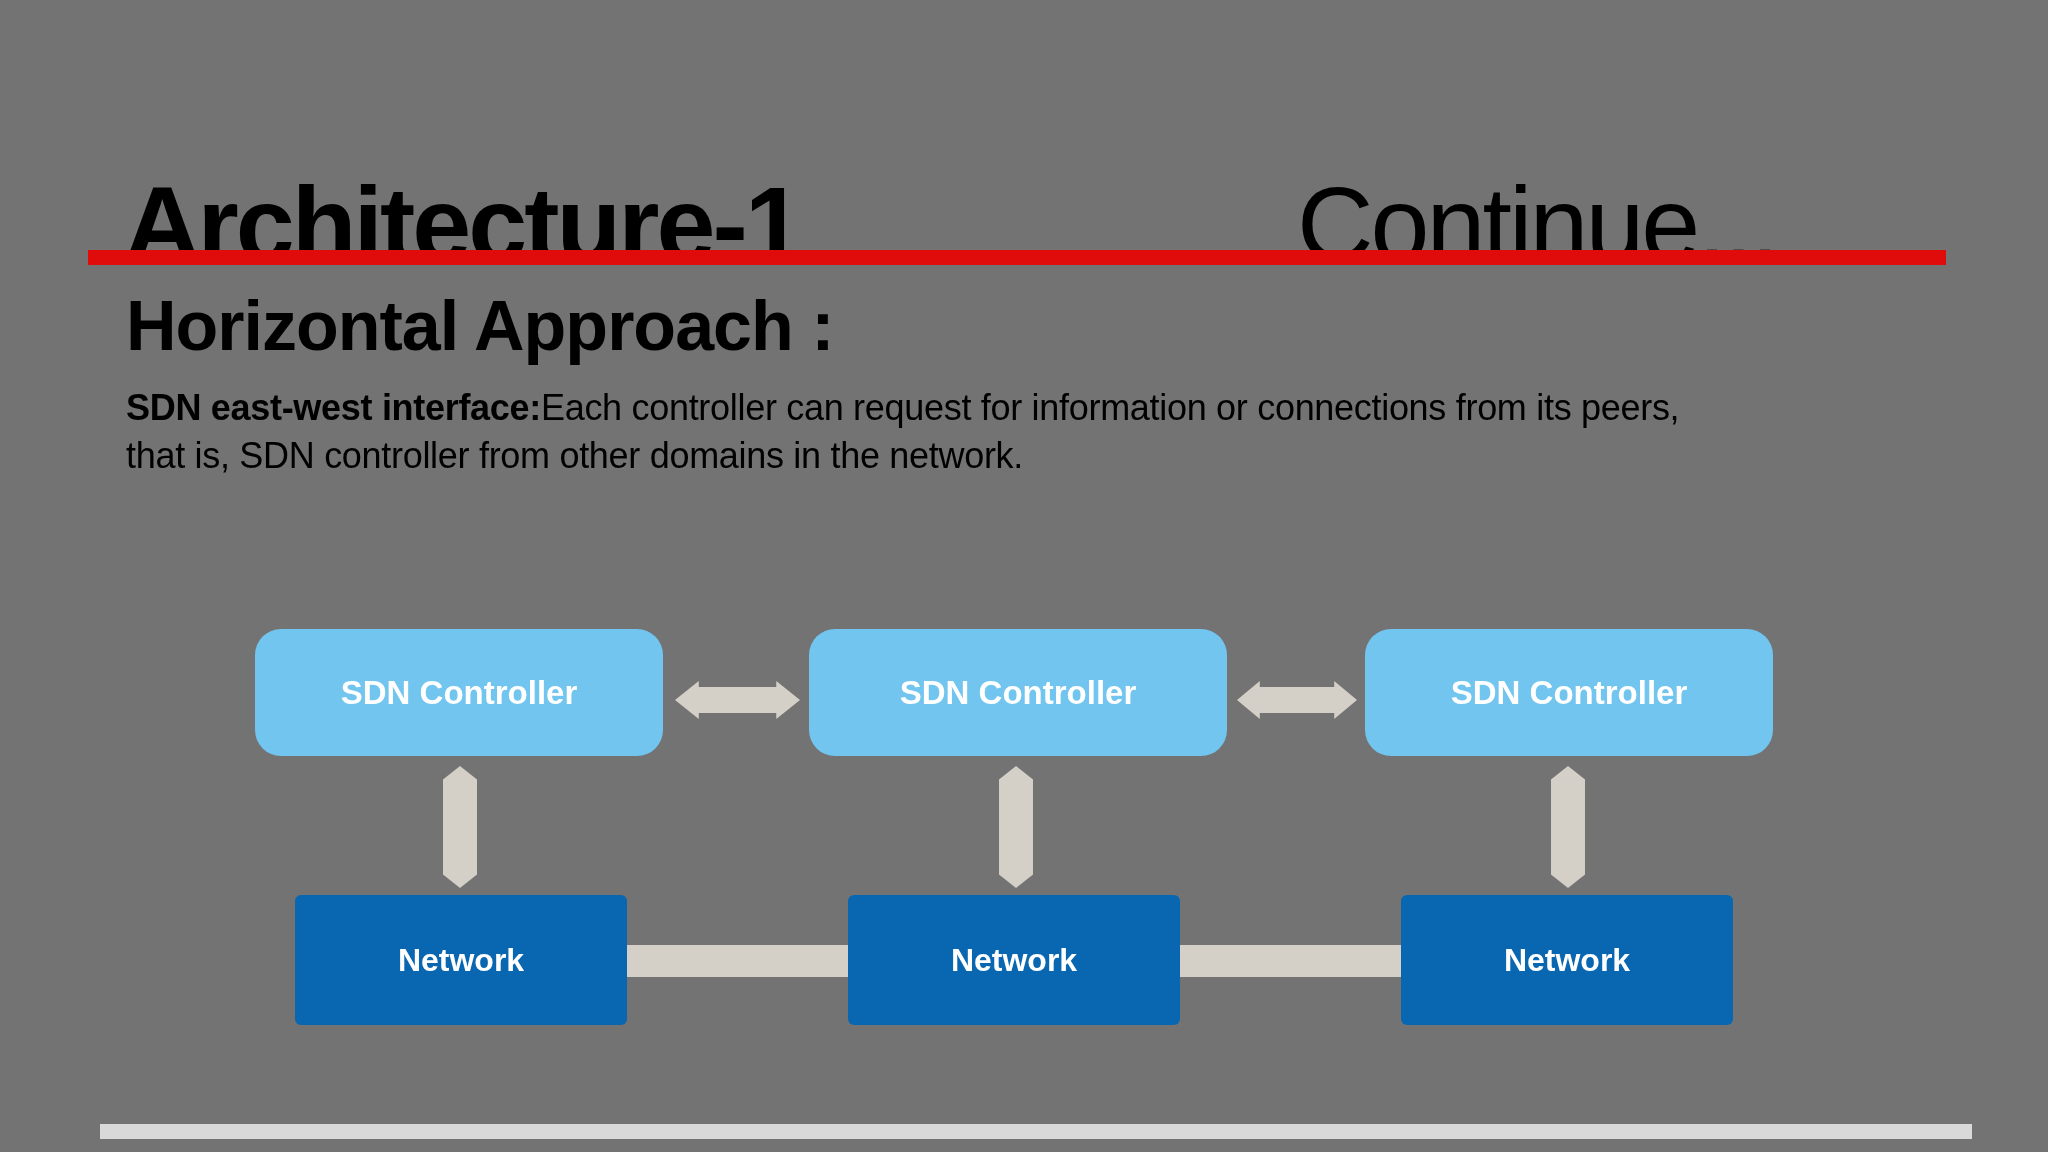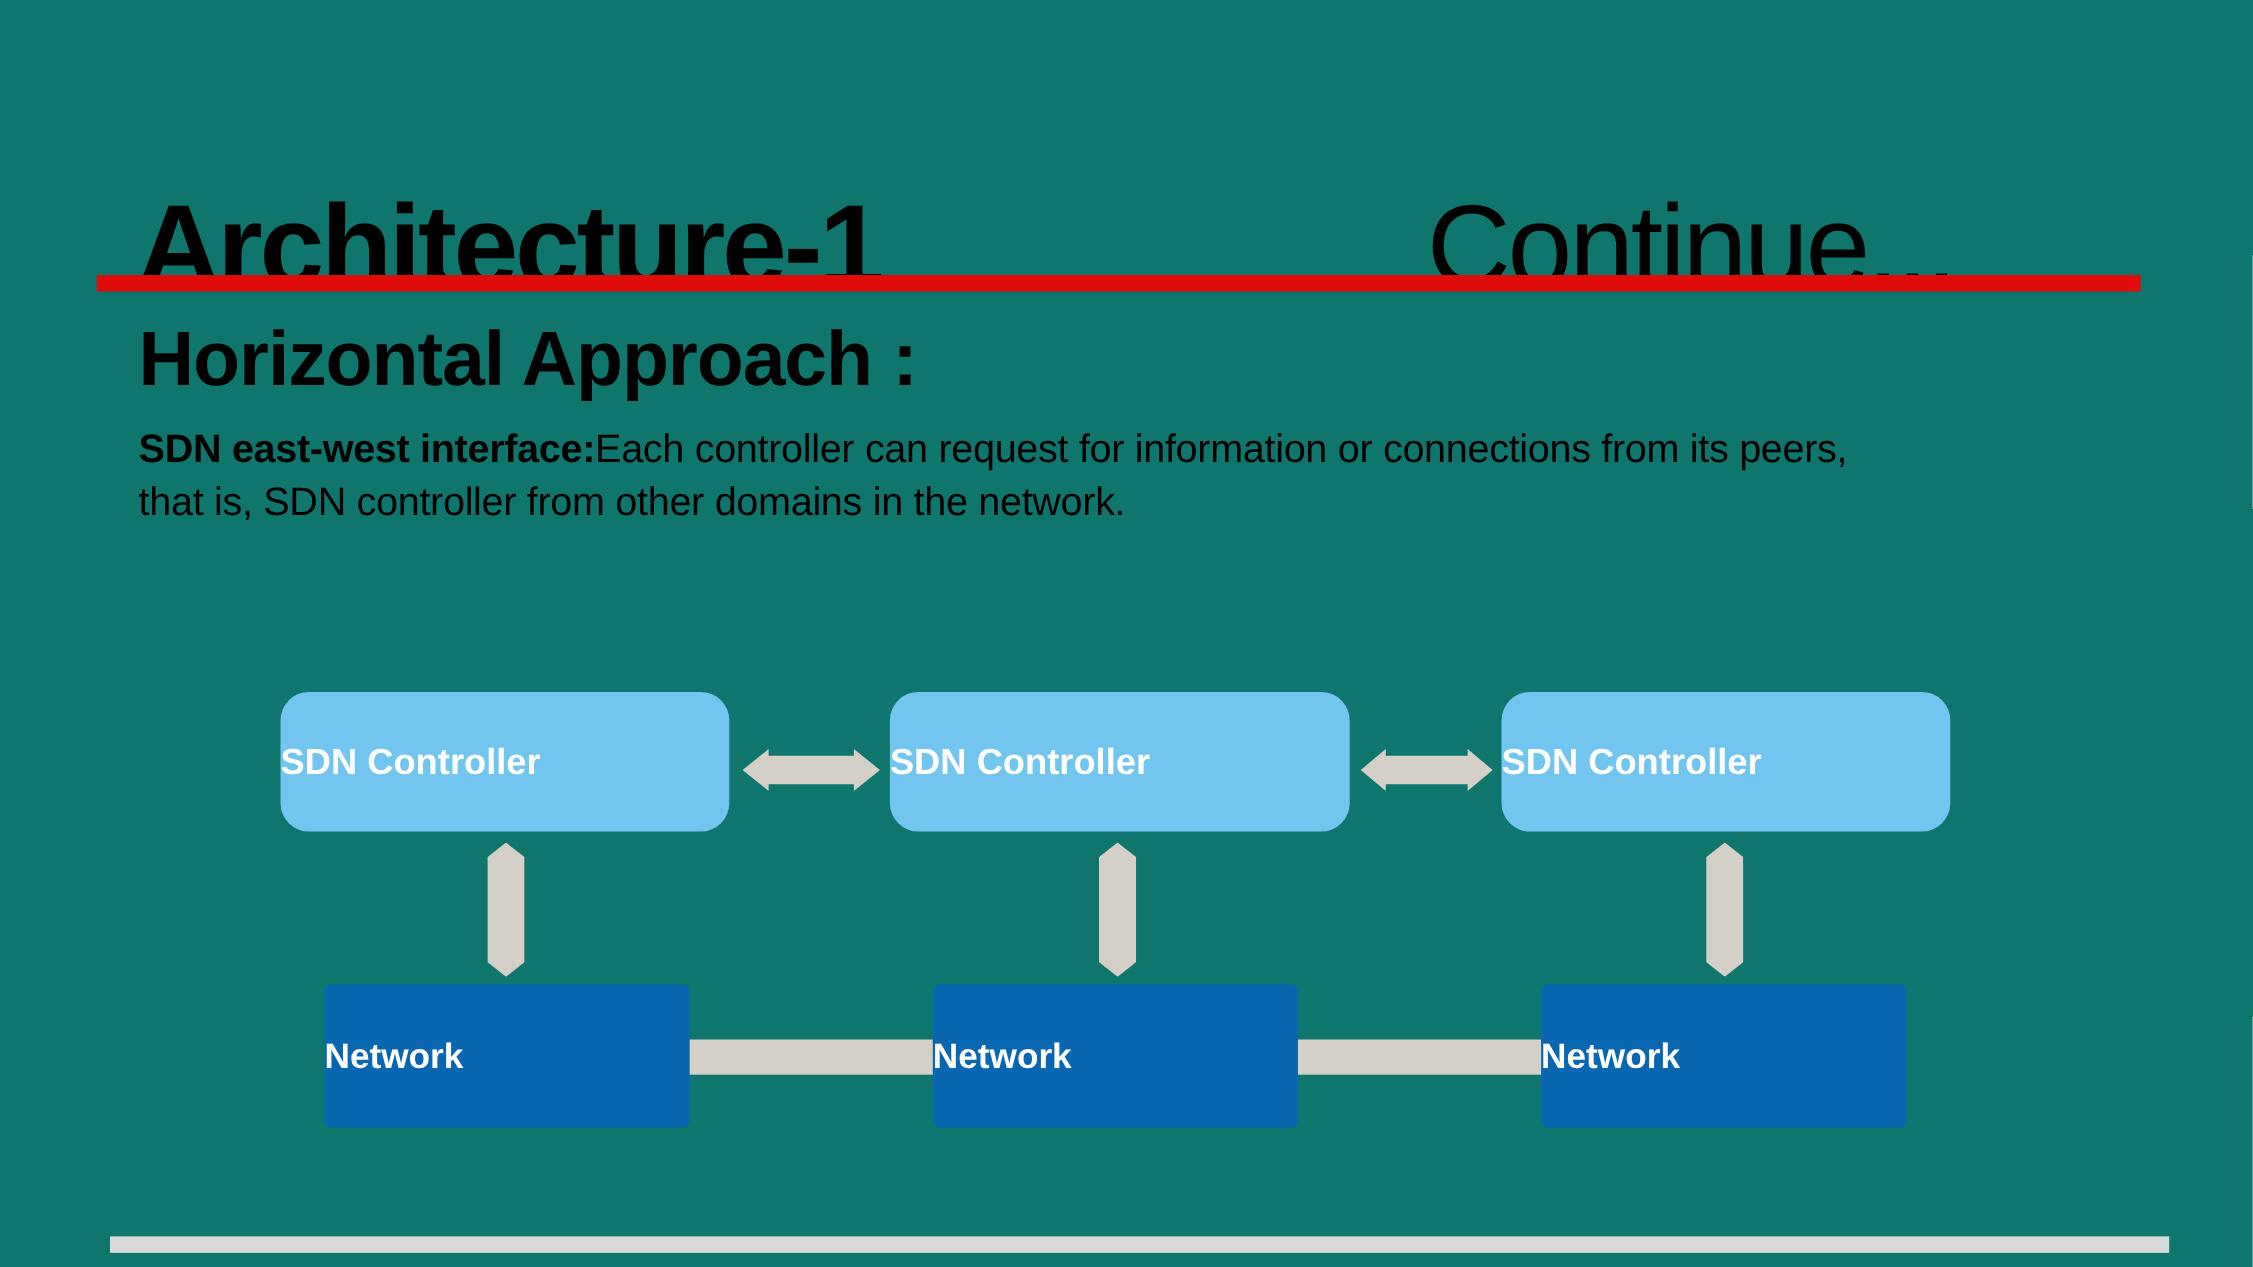--- a/index.html
+++ b/index.html
@@ -4,21 +4,21 @@
 <style>
   html, body {
     margin: 0;
     padding: 0;
     background: #ffffff;
   }
   .slide {
     position: relative;
     width: 2048px;
     height: 1152px;
-    background: #0f766e;
+    background: #737373;
     overflow: hidden;
     font-family: "Liberation Sans", sans-serif;
     color: #000000;
   }
   
   .title-left {
     position: absolute;
     left: 124px;
     top: 100px;
     font-size: 106px;
@@ -68,21 +68,21 @@
     margin-top: 26px;
   }
   .body-paragraph .lead-bold {
     font-weight: bold;
   }
   
   .box {
     position: absolute;
     display: flex;
     align-items: center;
-    justify-content: flex-start;
+    justify-content: center;
     color: #ffffff;
     font-weight: bold;
     white-space: nowrap;
   }
   .controller {
     background: var(--controller-blue, #71c5ef);
     border-radius: 26px;
     font-size: 33px;
     width: 408px;
     height: 127px;

